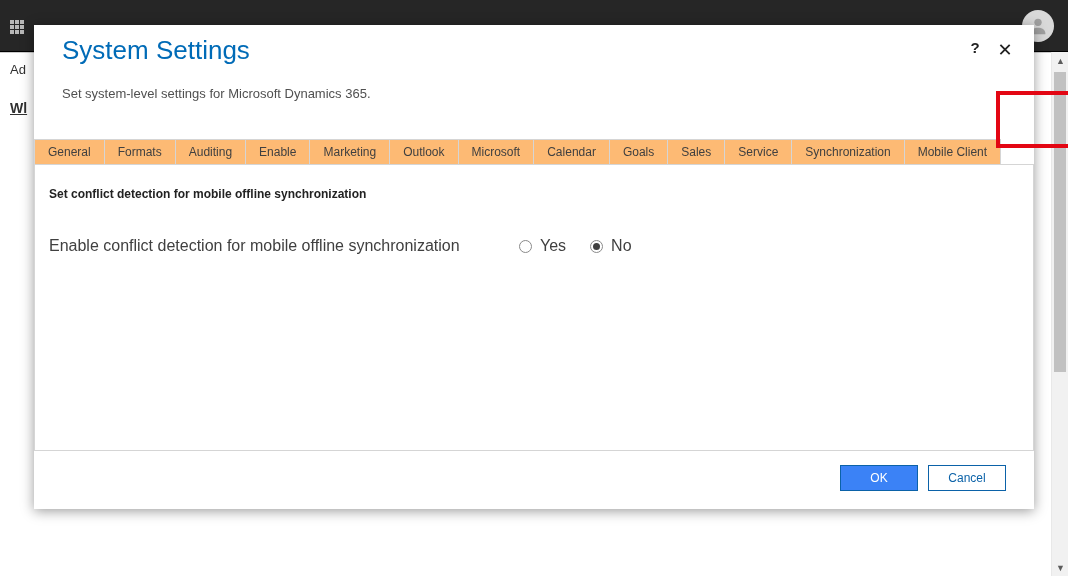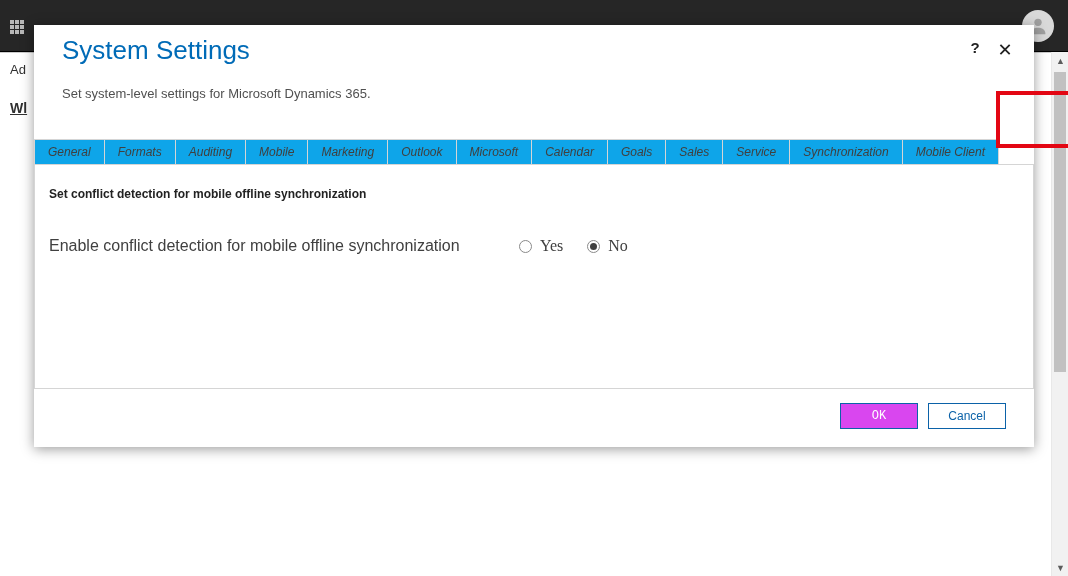--- a/index.html
+++ b/index.html
@@ -52,21 +52,21 @@
     .scrollbar-bg {
       position: absolute; top: 52px; right: 0; bottom: 0; width: 17px;
       background: #f1f1f1; border-left: 1px solid #e8e8e8;
     }
     .scrollbar-arrow { position: absolute; left: 0; width: 17px; height: 17px; display:flex; align-items:center; justify-content:center; color:#5c5c5c; font-size:9px; }
     .scrollbar-thumb { position: absolute; left: 2px; right: 2px; top: 20px; height: 300px; background: #c1c1c1; }
 
     .dialog {
       position: absolute;
       top: 25px; left: 34px;
-      width: 1000px; height: 422px;
+      width: 1000px; height: 484px;
       background: #fff;
       box-shadow: 0 2px 12px rgba(0,0,0,0.4);
       display: flex; flex-direction: column;
     }
     .dialog-header {
       padding: 10px 28px 4px 28px;
       position: relative;
     }
     .dialog-title {
       font-size: 26px;
@@ -92,24 +92,23 @@
       display: flex;
       margin-top: 34px;
       border-bottom: 1px solid #d5d5d5;
       font-size: 12px;
       color: #404040;
     }
     .tab {
       padding: 5px 13px 5px 13px;
       border-right: 1px solid #d5d5d5;
       border-top: 1px solid #d5d5d5;
-      background: #0ea5e9;
+      background: #fdba74;
       cursor: pointer;
       white-space: nowrap;
-      font-style: italic;
     }
     .tab:first-child { border-left: 1px solid #d5d5d5; }
     .tab-highlight {
       position: absolute;
       border: 4px solid #e30613;
       pointer-events: none;
     }
     .content {
       flex: 1;
       border: 1px solid #d5d5d5;
@@ -133,34 +132,34 @@
     .radio-group { display: flex; align-items: center; gap: 6px; }
     .radio {
       width: 13px; height: 13px; border-radius: 50%;
       border: 1px solid #8a8a8a; background: #fff;
       display: inline-flex; align-items: center; justify-content: center;
       margin-right: 2px;
     }
     .radio.selected::after {
       content: ""; width: 7px; height: 7px; border-radius: 50%; background: #404040;
     }
-    .radio-label { margin-right: 18px; font-family: Liberation Serif, serif; }
+    .radio-label { margin-right: 18px; }
 
     .footer {
       padding: 14px 28px 18px 0;
       display: flex; justify-content: flex-end; gap: 10px;
     }
     .btn {
       min-width: 78px; height: 26px;
       font-size: 12px;
       border: 1px solid #0b62a8;
       display: inline-flex; align-items: center; justify-content: center;
       cursor: pointer;
     }
-    .btn-primary { background: #d946ef; color: #fff; font-family: Liberation Mono, monospace; }
+    .btn-primary { background: #3b82f6; color: #fff; }
     .btn-secondary { background: #fff; color: #0b62a8; }
   </style>
 </head>
 <body>
 
 <div class="backdrop-top">
   <div class="backdrop-waffle">
     <span></span>
       <span></span>
       <span></span>
@@ -193,21 +192,21 @@
     <div class="dialog-title">System Settings</div>
     <div class="dialog-subtitle">Set system-level settings for Microsoft Dynamics 365.</div>
     <div class="dialog-help">?</div>
     <div class="dialog-close">✕</div>
   </div>
 
   <div class="tabs" id="tabbar">
       <div class="tab" id="tab-0">General</div>
       <div class="tab" id="tab-1">Formats</div>
       <div class="tab" id="tab-2">Auditing</div>
-      <div class="tab" id="tab-3">Mobile</div>
+      <div class="tab" id="tab-3">Enable</div>
       <div class="tab" id="tab-4">Marketing</div>
       <div class="tab" id="tab-6">Outlook</div>
       <div class="tab" id="tab-7">Microsoft</div>
       <div class="tab" id="tab-8">Calendar</div>
       <div class="tab" id="tab-9">Goals</div>
       <div class="tab" id="tab-10">Sales</div>
       <div class="tab" id="tab-11">Service</div>
       <div class="tab" id="tab-12">Synchronization</div>
       <div class="tab" id="tab-13">Mobile Client</div>
     </div>

